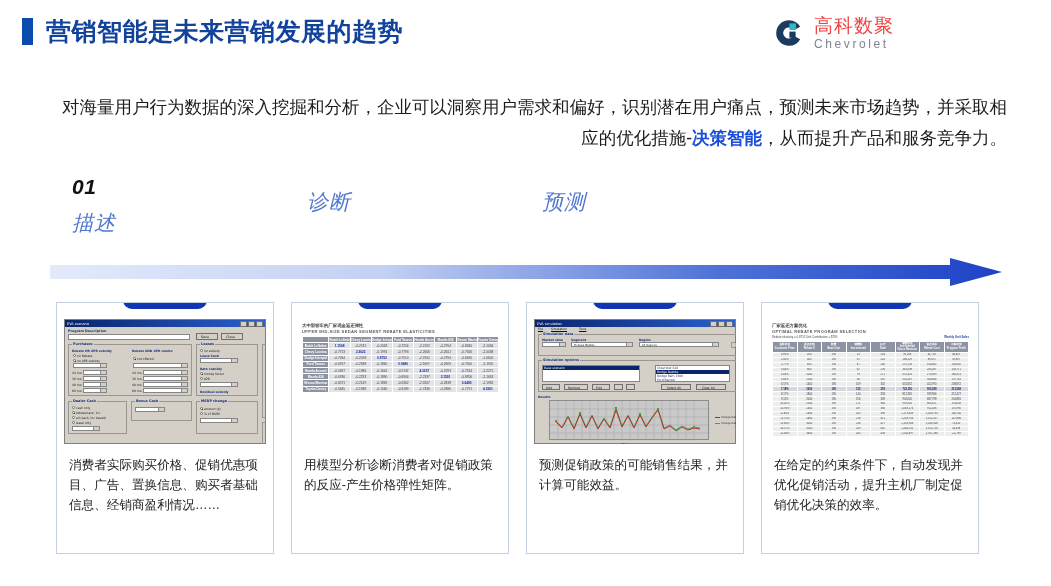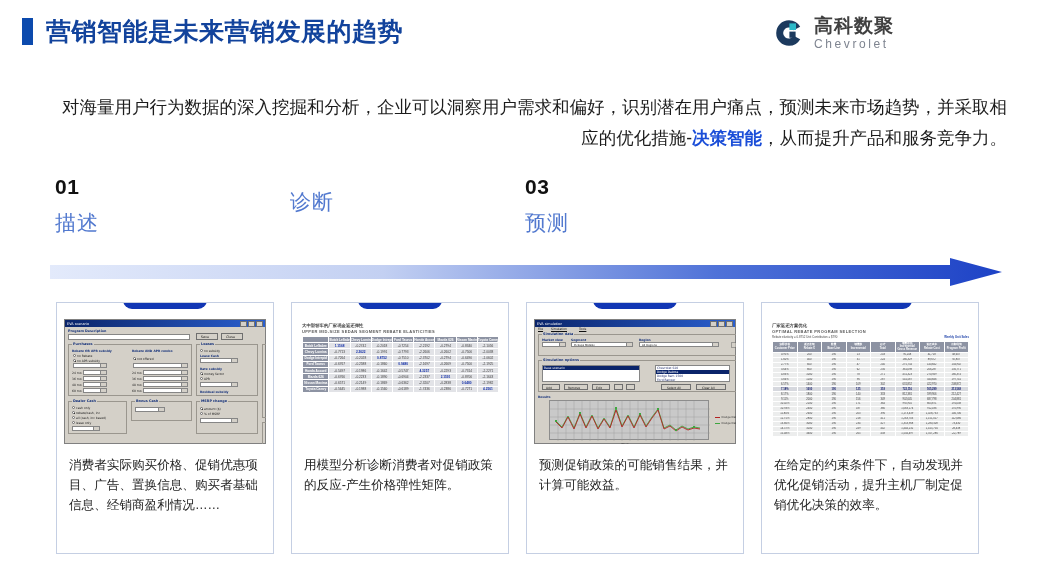--- a/index.html
+++ b/index.html
@@ -62,22 +62,22 @@
     flex: 0 0 auto;
   }
   .logo-text {
     display: flex;
     flex-direction: column;
     justify-content: center;
     line-height: 1;
   }
   .logo-cn {
     font-size: 19px;
-    font-weight: bold;
-    color: #404040;
+    font-weight: normal;
+    color: #ef4444;
     letter-spacing: 1px;
   }
   .logo-en {
     font-size: 12px;
     color: #7e8490;
     letter-spacing: 2.6px;
     margin-top: 3px;
   }
 
   
@@ -92,24 +92,25 @@
     color: #1c1c1c;
   }
   .intro .hl {
     color: #1b4ed8;
     font-weight: bold;
   }
 
   
   .steps {
     position: absolute;
-    left: 55px;
+    left: 72px;
     top: 176px;
     width: 950px;
     height: 72px;
+    font-style: italic;
   }
   .step {
     position: absolute;
     top: 0;
     width: 220px;
   }
   .step-num {
     font-size: 21px;
     font-weight: bold;
     color: #111111;
@@ -456,21 +457,20 @@
 
 <div class="steps">
   <div class="step" style="left:0px">
     <div class="step-num">01</div>
     <div class="step-label">描述</div>
   </div>
   <div class="step" style="left:235px">
     <div class="step-label">诊断</div>
   </div>
   <div class="step" style="left:470px">
-    <div class="step-num">03</div>
     <div class="step-label">预测</div>
   </div>
 </div>
 
 <div class="arrow">
   <svg width="952" height="28" viewBox="0 0 952 28" preserveAspectRatio="none">
     <defs>
       <linearGradient id="agrad" x1="0" y1="0" x2="1" y2="0">
         <stop offset="0%" stop-color="#e3eafb"></stop>
         <stop offset="35%" stop-color="#c3d0f2"></stop>

